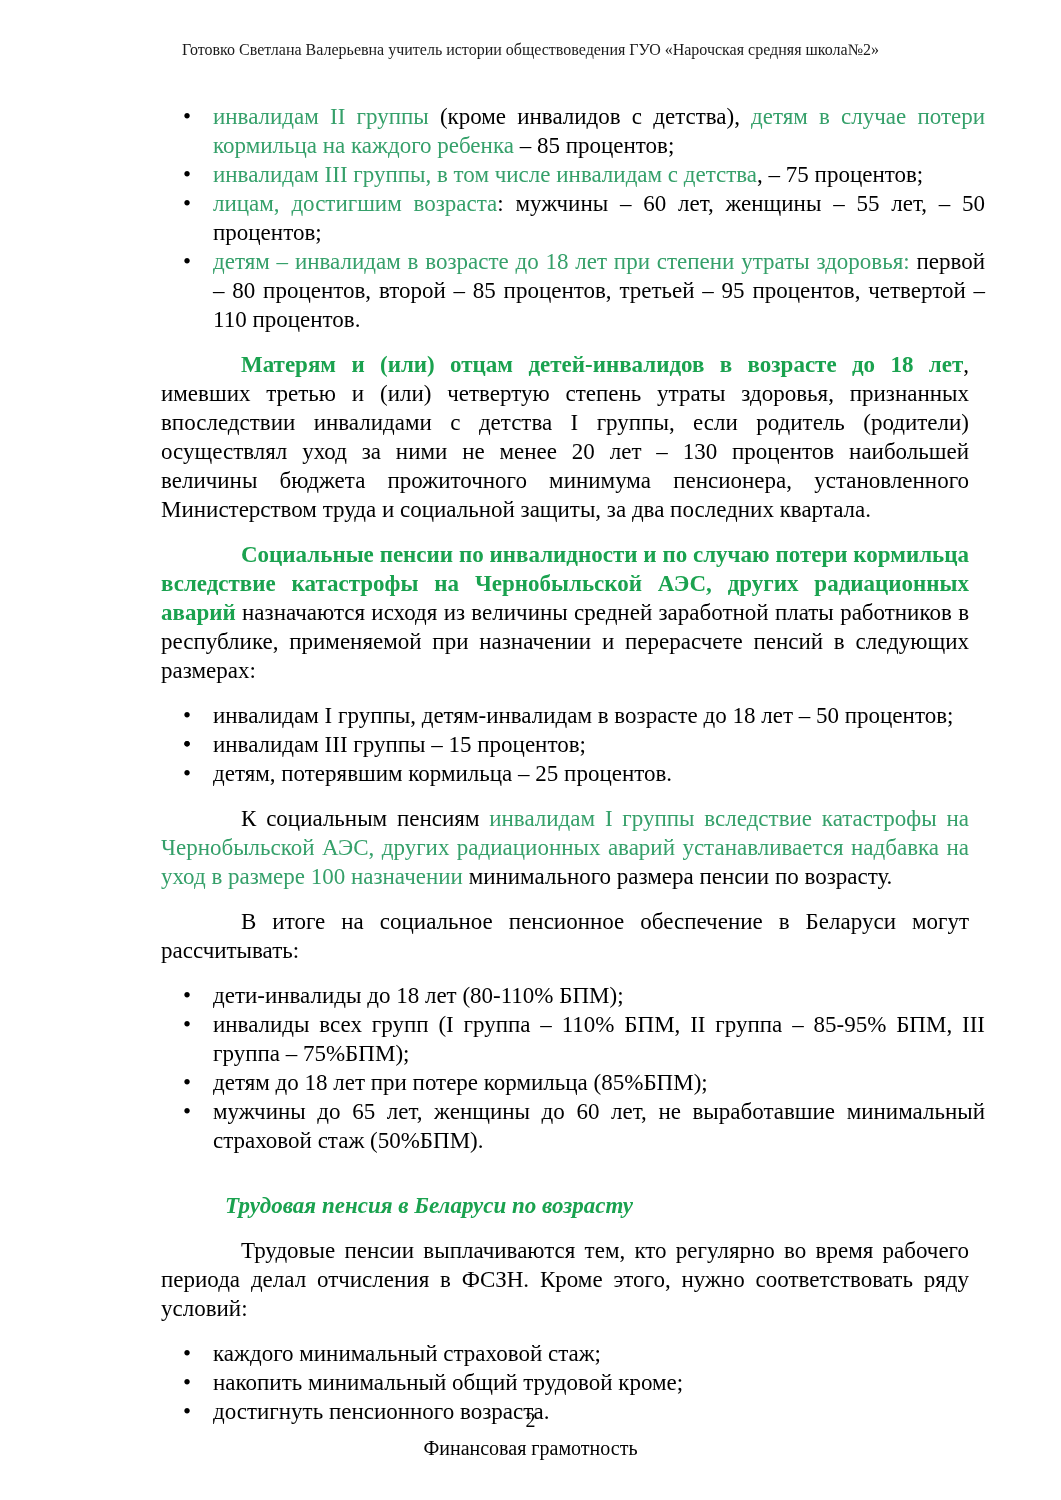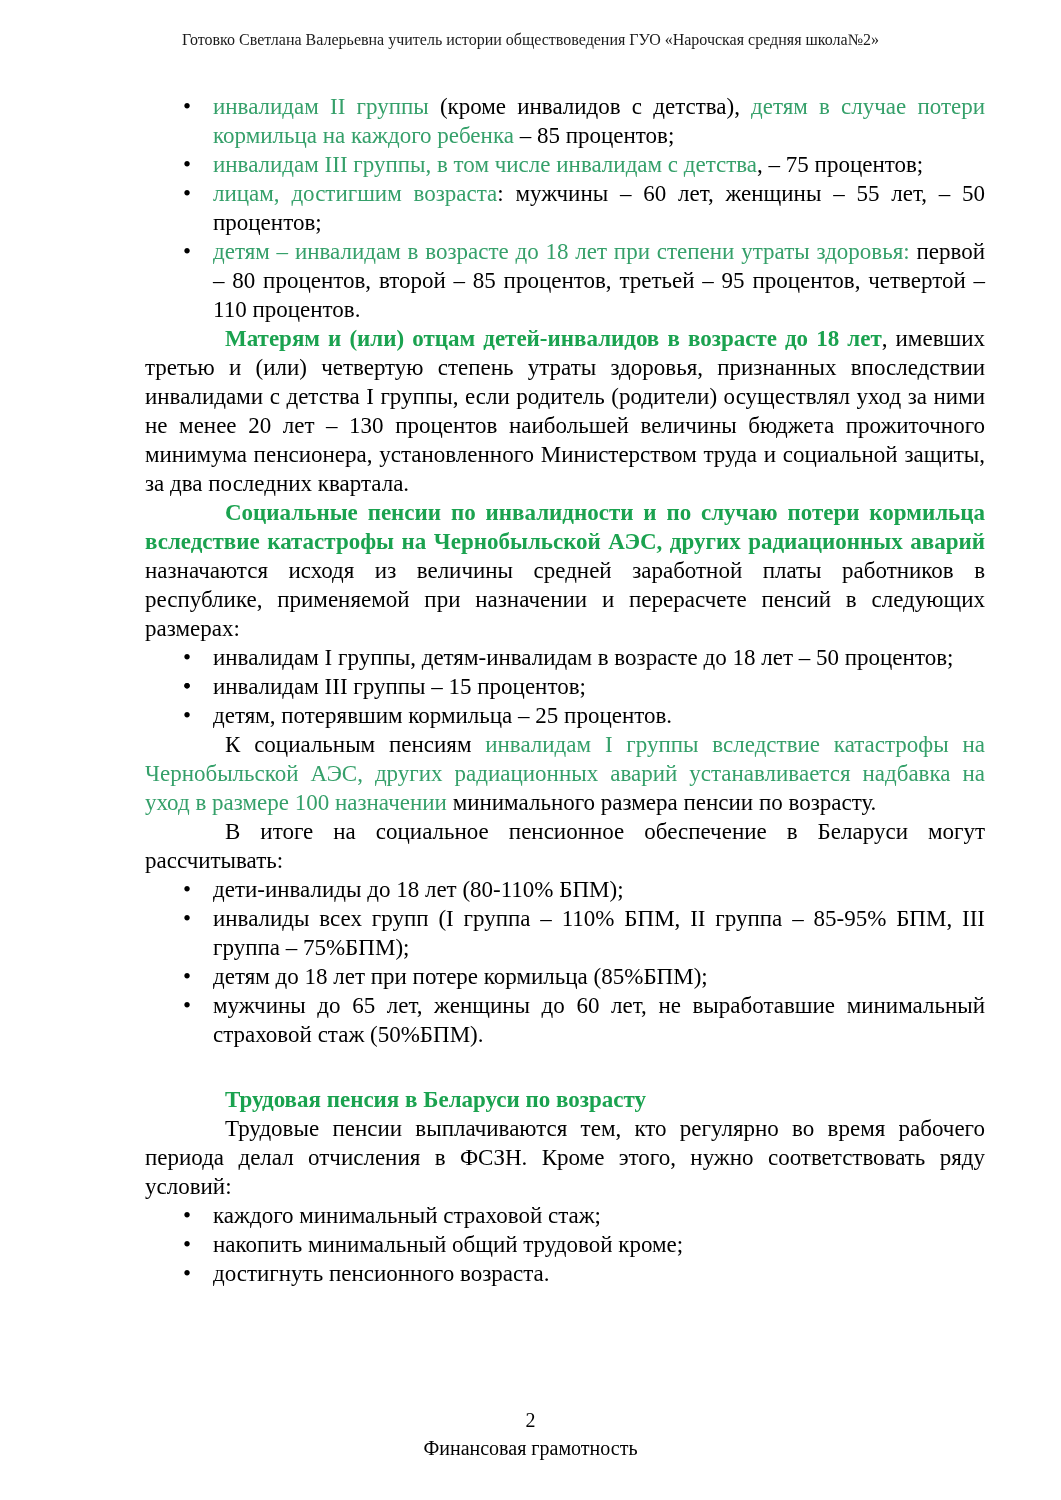--- a/index.html
+++ b/index.html
@@ -10,21 +10,21 @@
   .page{
     position:relative;
     width:1061px;
     height:1500px;
     background:#ffffff;
     color:#000000;
     font-family:"Liberation Serif","DejaVu Serif",serif;
     overflow:hidden;
   }
   .doc-header{
-    padding-top:30px;
+    padding-top:40px;
     width:100%;
     text-align:center;
     font-size:16px;
     line-height:20px;
     color:#1a1a1a;
   }
   .content{
     margin:42px 76px 0 145px;
     width:840px;
     font-size:23px;
@@ -41,28 +41,29 @@
     padding-left:68px;
     margin:0;
   }
   ul.blist li .bullet-dot{
     position:absolute;
     left:38px;
     top:0;
     color:#000;
   }
   p.para{
-    margin:0;
+    margin:16px;
     text-indent:80px;
   }
   p.section-heading{
     margin:36px 0 0 0;
     text-indent:80px;
     font-weight:bold;
     color:var(--green-bold);
+    font-style:italic;
   }
   .g{color:var(--green);}
   .gb{color:var(--green-bold);font-weight:bold;}
   .doc-footer{
     position:absolute;
     left:0;
     right:0;
     bottom:38px;
     text-align:center;
     font-size:20px;

